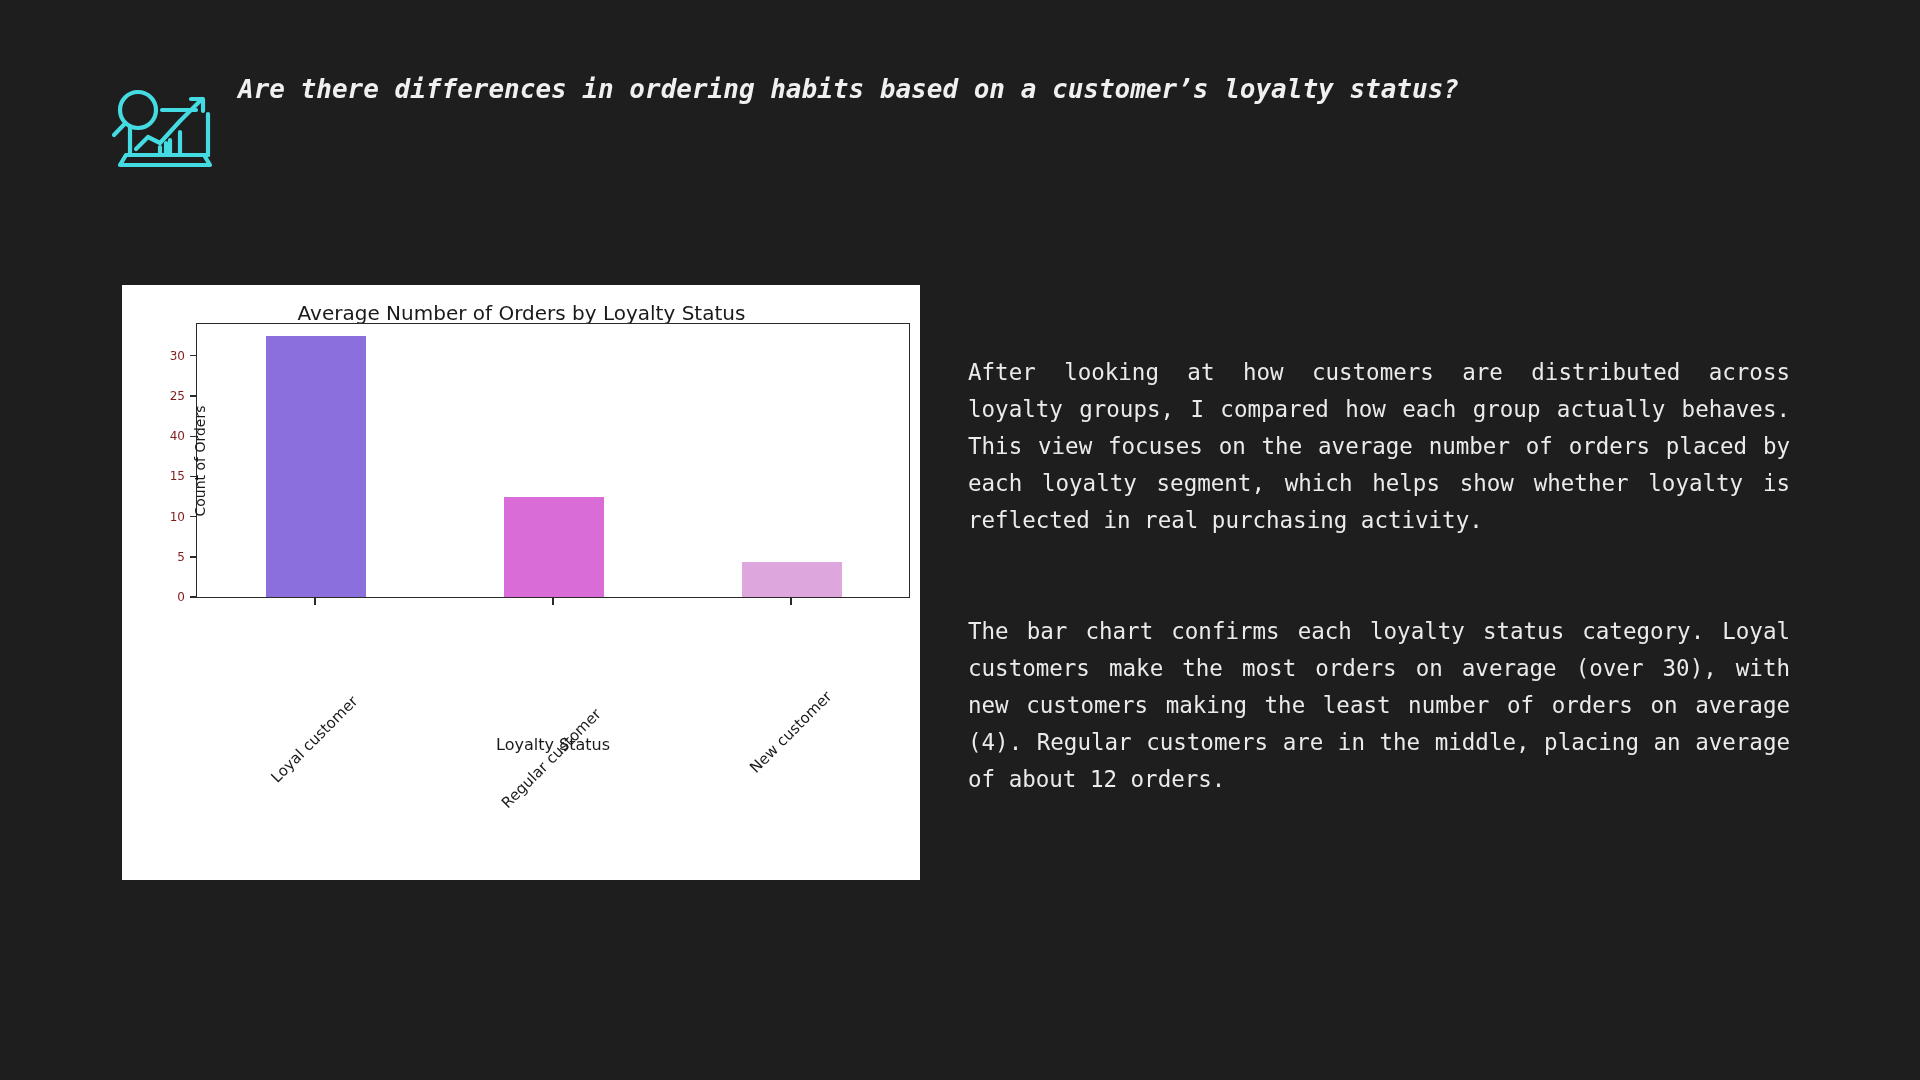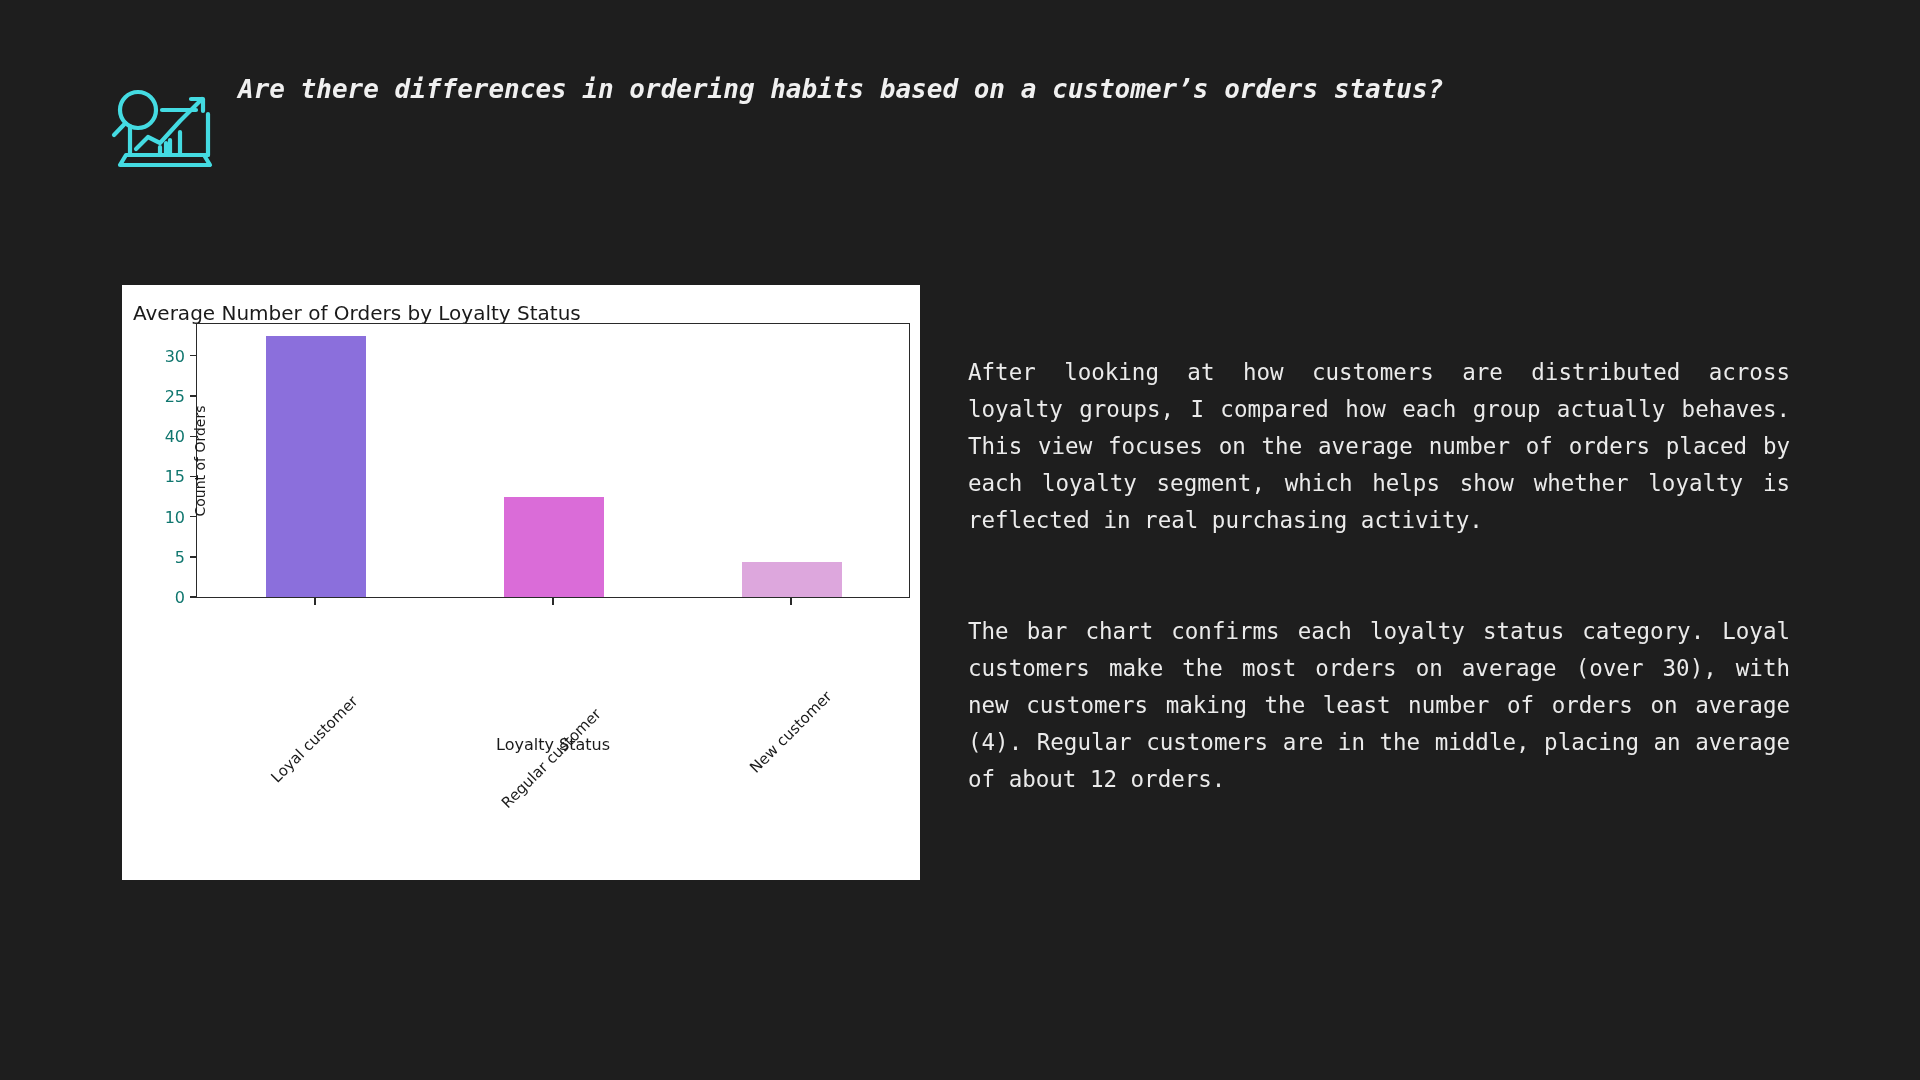--- a/index.html
+++ b/index.html
@@ -69,20 +69,21 @@
     height: 595px;
     background: #ffffff;
     overflow: hidden;
   }
 
   .chart-title {
     position: absolute;
     left: 0;
     right: 10px;
     top: 16px;
+    text-align: center;
     font-family: "DejaVu Sans", sans-serif;
     font-size: 20px;
     color: #1a1a1a;
     padding-left: 11px;
   }
 
   
   .plot-frame {
     position: absolute;
     left: 74px;
@@ -129,22 +130,22 @@
     height: 1.4px;
     background: #2a2a2a;
   }
 
   .y-tick .tick-text {
     position: absolute;
     right: calc(100% + 12px);
     top: 50%;
     transform: translateY(-50%);
     font-family: "DejaVu Sans", sans-serif;
-    font-size: 16px;
-    color: #0f766e;
+    font-size: 12px;
+    color: #7f1d1d;
     white-space: nowrap;
   }
 
   
   .bars-layer {
     position: absolute;
     left: 0;
     top: 0;
     width: 100%;
     height: 100%;
@@ -245,21 +246,21 @@
       <path d="M52 73 L52 81"></path>
       <path d="M62 66 L62 81"></path>
       <path d="M72 58 L72 81"></path>
       <path d="M58 69 L58 81"></path>
 
       <line x1="54" y1="36" x2="88" y2="36"></line>
     </svg>
   </span>
 
   <div class="header-text">
-    <div class="page-subtitle">Are there differences in ordering habits based on a customer’s orders status?</div>
+    <div class="page-subtitle">Are there differences in ordering habits based on a customer’s loyalty status?</div>
   </div>
 </div>
 
 <div class="chart-card">
 
   <div class="chart-title">Average Number of Orders by Loyalty Status</div>
 
   <div class="plot-frame">
     <div class="y-axis-label">Count of Orders</div>
 

